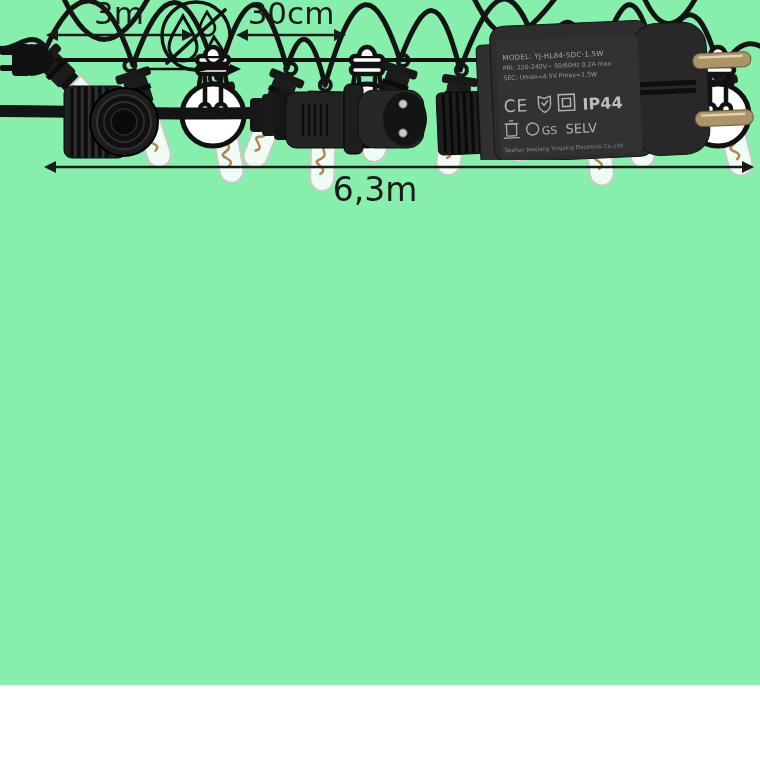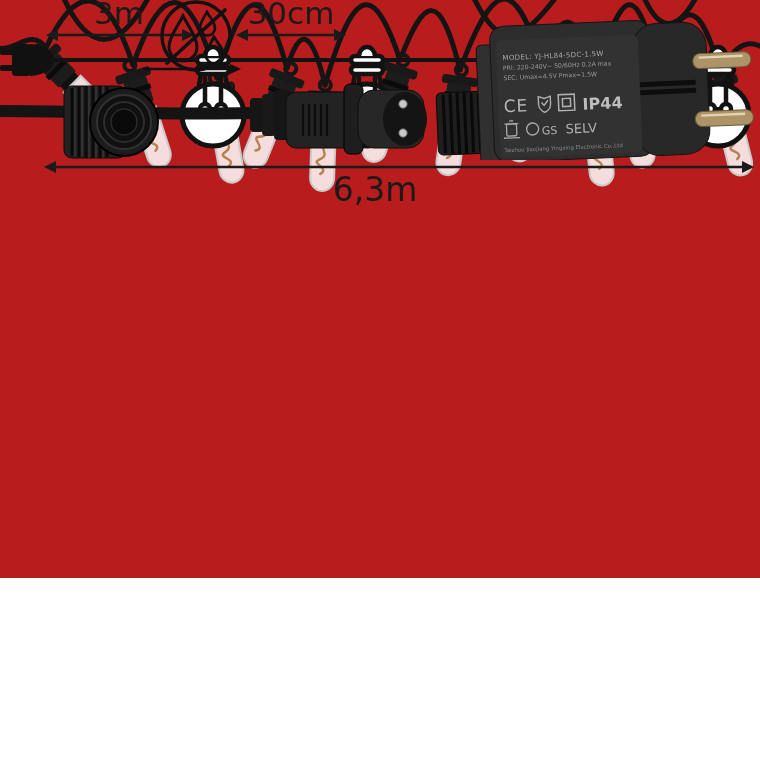--- a/index.html
+++ b/index.html
@@ -1,16 +1,16 @@
 <!DOCTYPE html>
 <html><head>
 <meta charset="utf-8">
 <style>
   html,body{margin:0;padding:0;background:#fff;}
-  .canvas{position:relative;width:760px;height:578px;background:#b91c1c;overflow:hidden;
+  .canvas{position:relative;width:760px;height:685px;background:#86efac;overflow:hidden;
           font-family:"DejaVu Sans","Liberation Sans",sans-serif;}
   .sec{position:absolute;left:0;}
   #photoSec{top:0;}
   #diagramSec{top:238;}
   #bulbDimSec{top:450;}
   #bottomSec{top:600;}
   text{font-family:"DejaVu Sans","Liberation Sans",sans-serif;}
 </style>
 </head>
 <body>

